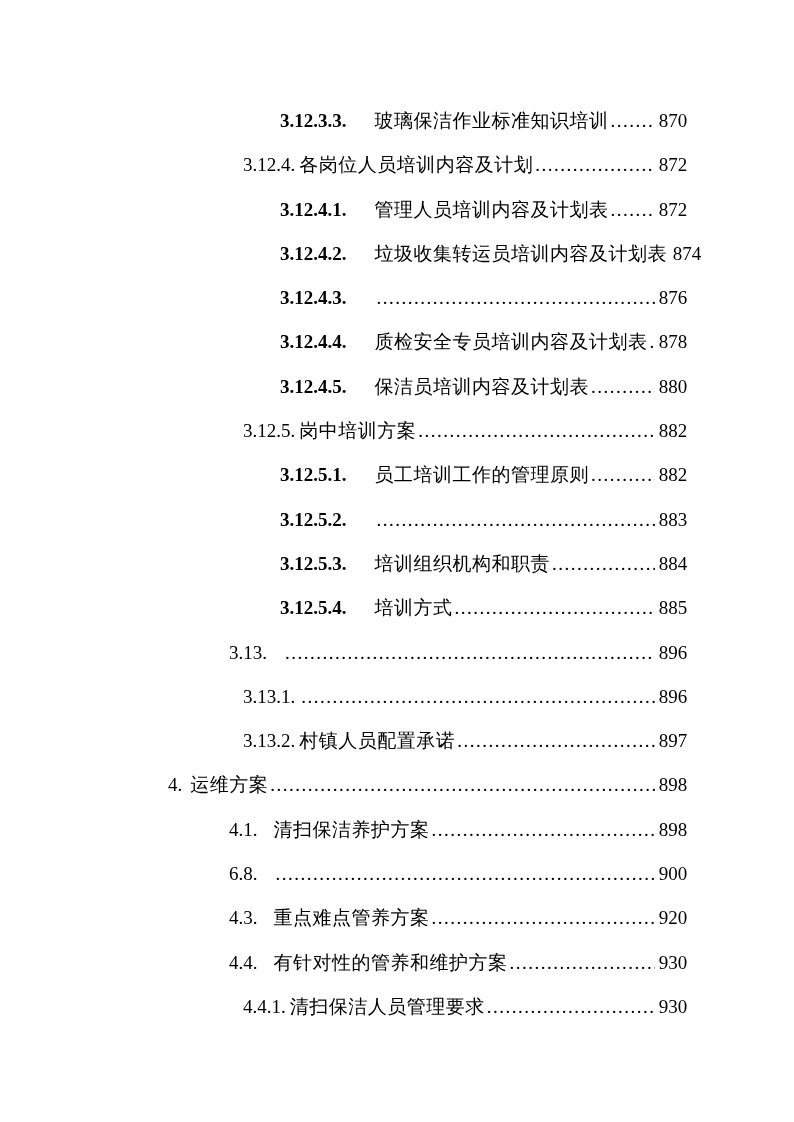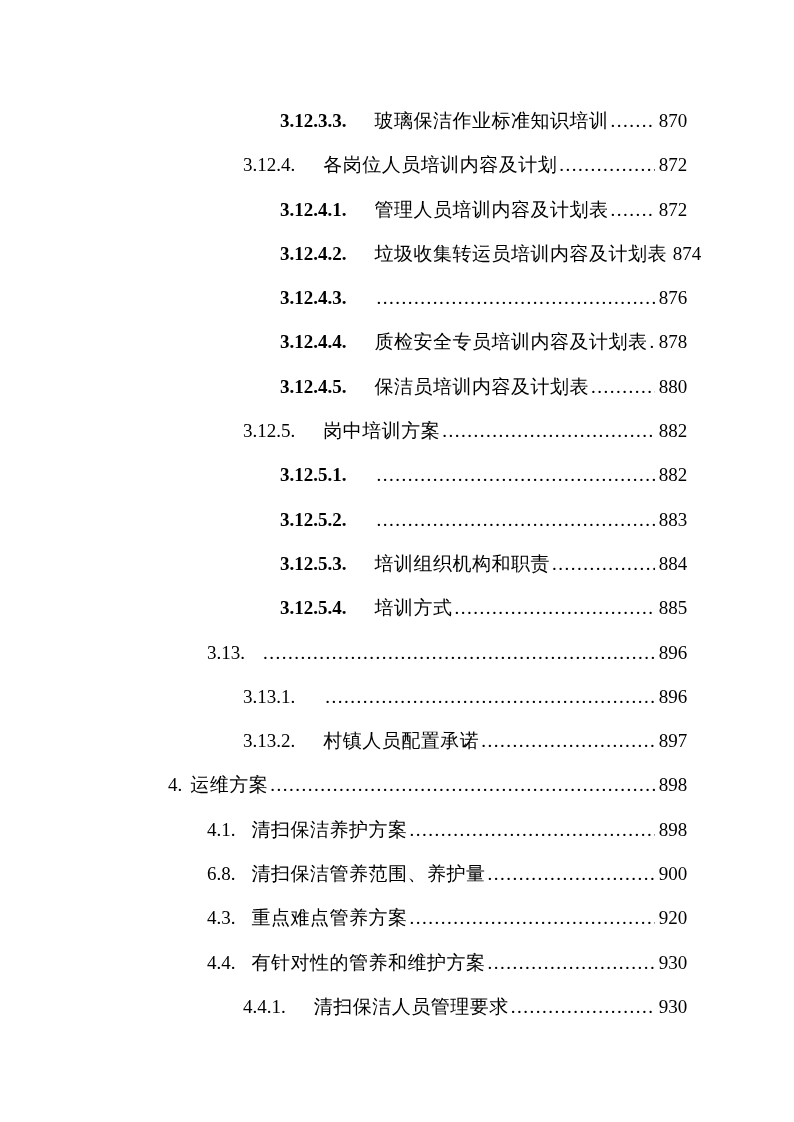--- a/index.html
+++ b/index.html
@@ -32,22 +32,22 @@
     line-height: 44.3px;
     white-space: nowrap;
     box-sizing: border-box;
   }
   .toc-row.lvl-1 { padding-left: 168px; }
   .toc-row.lvl-2 { padding-left: 207px; }
   .toc-row.lvl-3 { padding-left: 243px; }
   .toc-row.lvl-4 { padding-left: 280px; }
 
   .lvl-1 .toc-num { margin-right: 8px; }
-  .lvl-2 .toc-num { margin-right: 16px; }
-  .lvl-3 .toc-num { margin-right: 28px; }
+  .lvl-2 .toc-num { margin-right: 16px; margin-left: 22px; }
+  .lvl-3 .toc-num { margin-right: 4px; }
   .lvl-4 .toc-num { margin-right: 28px; font-weight: bold; }
 
   .toc-num {
     flex: 0 0 auto;
   }
   .toc-title {
     flex: 0 0 auto;
     letter-spacing: 0.5px;
   }
   .toc-leader {
@@ -111,20 +111,21 @@
     <span class="toc-page">880</span>
   </div>
       <div class="toc-row lvl-3">
     <span class="toc-num">3.12.5.</span>
     <span class="toc-title">岗中培训方案</span>
     <span class="toc-leader">........................................................................................................................</span>
     <span class="toc-page">882</span>
   </div>
       <div class="toc-row lvl-4">
     <span class="toc-num">3.12.5.1.</span>
+    <span class="toc-title">员工培训工作的管理原则</span>
     <span class="toc-leader">........................................................................................................................</span>
     <span class="toc-page">882</span>
   </div>
       <div class="toc-row lvl-4">
     <span class="toc-num">3.12.5.2.</span>
     <span class="toc-leader">........................................................................................................................</span>
     <span class="toc-page">883</span>
   </div>
       <div class="toc-row lvl-4">
     <span class="toc-num">3.12.5.3.</span>
@@ -161,21 +162,20 @@
     <span class="toc-page">898</span>
   </div>
       <div class="toc-row lvl-2">
     <span class="toc-num">4.1.</span>
     <span class="toc-title">清扫保洁养护方案</span>
     <span class="toc-leader">........................................................................................................................</span>
     <span class="toc-page">898</span>
   </div>
       <div class="toc-row lvl-2">
     <span class="toc-num">6.8.</span>
-    <span class="toc-title">清扫保洁管养范围、养护量</span>
     <span class="toc-leader">........................................................................................................................</span>
     <span class="toc-page">900</span>
   </div>
       <div class="toc-row lvl-2">
     <span class="toc-num">4.3.</span>
     <span class="toc-title">重点难点管养方案</span>
     <span class="toc-leader">........................................................................................................................</span>
     <span class="toc-page">920</span>
   </div>
       <div class="toc-row lvl-2">

